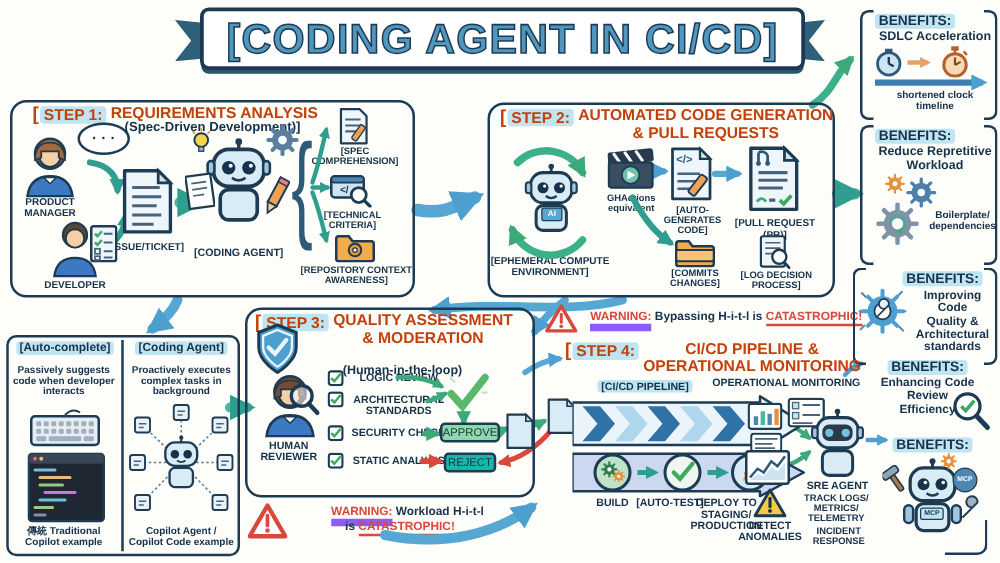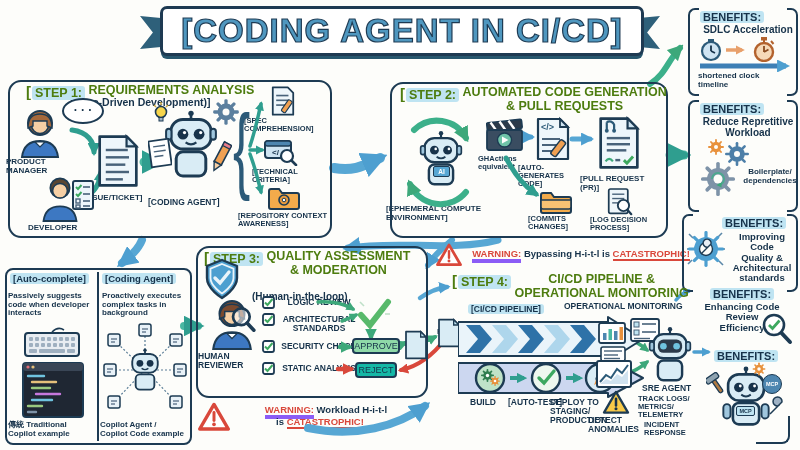--- a/index.html
+++ b/index.html
@@ -1,39 +1,39 @@
 <!DOCTYPE html>
 <html><head>
 <meta charset="utf-8">
 <style>
 *{margin:0;padding:0;box-sizing:border-box}
 html,body{width:800px;height:450px}
 body{position:relative;background:#fdfdfa;font-family:"Liberation Sans","DejaVu Sans",sans-serif;color:#16324a;overflow:hidden}
 .abs{position:absolute}
-.lbl{position:absolute;font-weight:bold;color:#16324a;line-height:1.08;white-space:pre-line}
+.lbl{position:absolute;font-weight:bold;color:#16324a;text-align:center;line-height:1.08;white-space:pre-line}
 .left{text-align:center}
 .f7{font-size:7.5px}.f8{font-size:8px}.f85{font-size:8.5px}.f95{font-size:9.5px}.f10{font-size:10px}.f105{font-size:10.5px}
 .box{position:absolute;border:2.6px solid #1d3b53;border-radius:13px;background:transparent;z-index:2}
 .chip{background:#bfe4f2;border-radius:3px;padding:0 3px}
-.hdr{position:absolute;font-weight:bold;font-size:12.5px;color:#4d7c0f;white-space:nowrap;z-index:3}
+.hdr{position:absolute;font-weight:bold;font-size:12.5px;color:#c2410c;white-space:nowrap;z-index:3}
 .hdr .open{font-size:15px;font-weight:bold;margin-right:1px}
 .hdr .t{white-space:pre-line;display:inline-block;vertical-align:top;text-align:center}
 .bbox{position:absolute;z-index:2}
 .bbox::before,.bbox::after{content:"";position:absolute;top:0;bottom:0;width:9px;border:2.4px solid #1d3b53;z-index:1}
 .bbox::before{left:0;border-right:none;border-radius:7px 0 0 7px}
 .bbox::after{right:0;border-left:none;border-radius:0 7px 7px 0}
 .benlabel{position:absolute;font-weight:bold;font-size:11px;color:#16324a;background:#bfe4f2;border-radius:3px;padding:0 3px;z-index:3}
 .btn{position:absolute;border:2px solid #1d3b53;border-radius:4px;font-weight:normal;font-size:9px;text-align:center;z-index:3;line-height:13px}
 .banner{position:absolute;left:160px;top:6px;width:484px;height:50px;background:#fff;border:3px solid #1e3a52;border-radius:7px;display:flex;align-items:center;justify-content:center;z-index:4;box-shadow:0 4px 0 -1px #27576e}
 .banner-text{font-size:33px;font-weight:bold;color:#4f97bf;letter-spacing:1px;-webkit-text-stroke:1.2px #1e3a52;white-space:nowrap}
 .tail{position:absolute;top:16px;width:34px;height:33px;background:#2e607a;z-index:3}
 .tail.l{left:140px;clip-path:polygon(0 0,100% 10%,100% 90%,0 100%,38% 50%)}
 .tail.r{left:626px;clip-path:polygon(100% 0,0 10%,0 90%,100% 100%,62% 50%)}
 .warn-red{color:#d9483b}
-.warn-under{border-bottom:4px solid #8b5cf6}
+.warn-under{border-bottom:6px solid #8b5cf6}
 .cat{color:#d9483b;border-bottom:2px solid #d9483b}
 .brace{position:absolute;font-size:94px;font-weight:400;color:#2c5a78;transform:scaleX(.55);line-height:1;z-index:2}
 .corner-br{position:absolute;width:34px;height:28px;border-right:2.6px solid #1d3b53;border-bottom:2.6px solid #1d3b53;border-radius:0 0 8px 0;z-index:2}
 svg{display:block}
 .z3{z-index:3}
 </style>
 </head>
 <body>
 
 <svg class="abs" style="left:0;top:0;z-index:1" width="800" height="450" viewBox="0 0 800 450">

